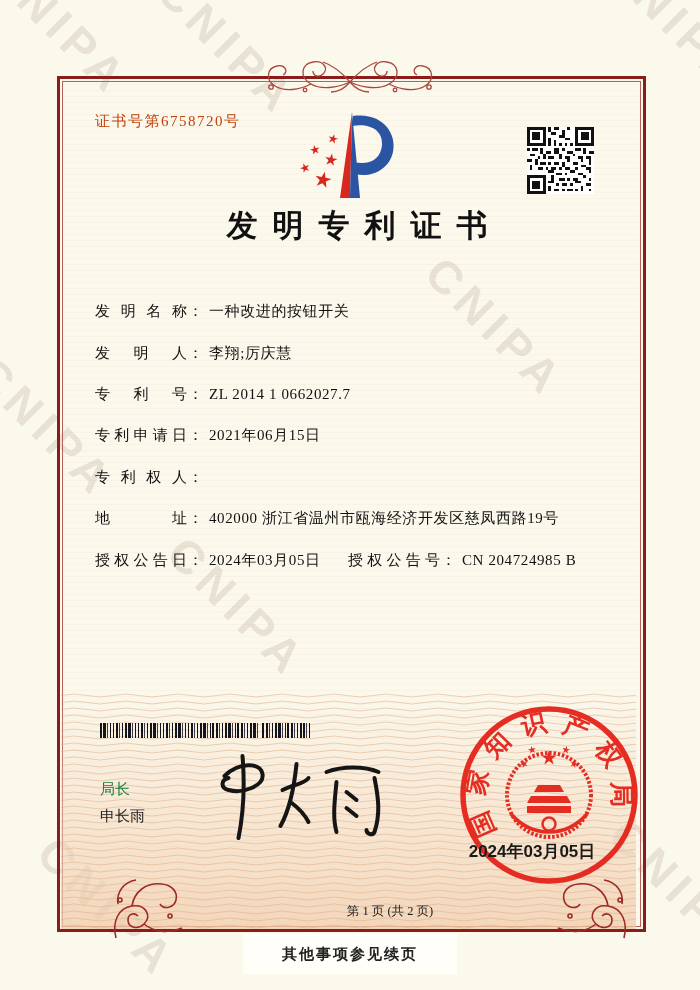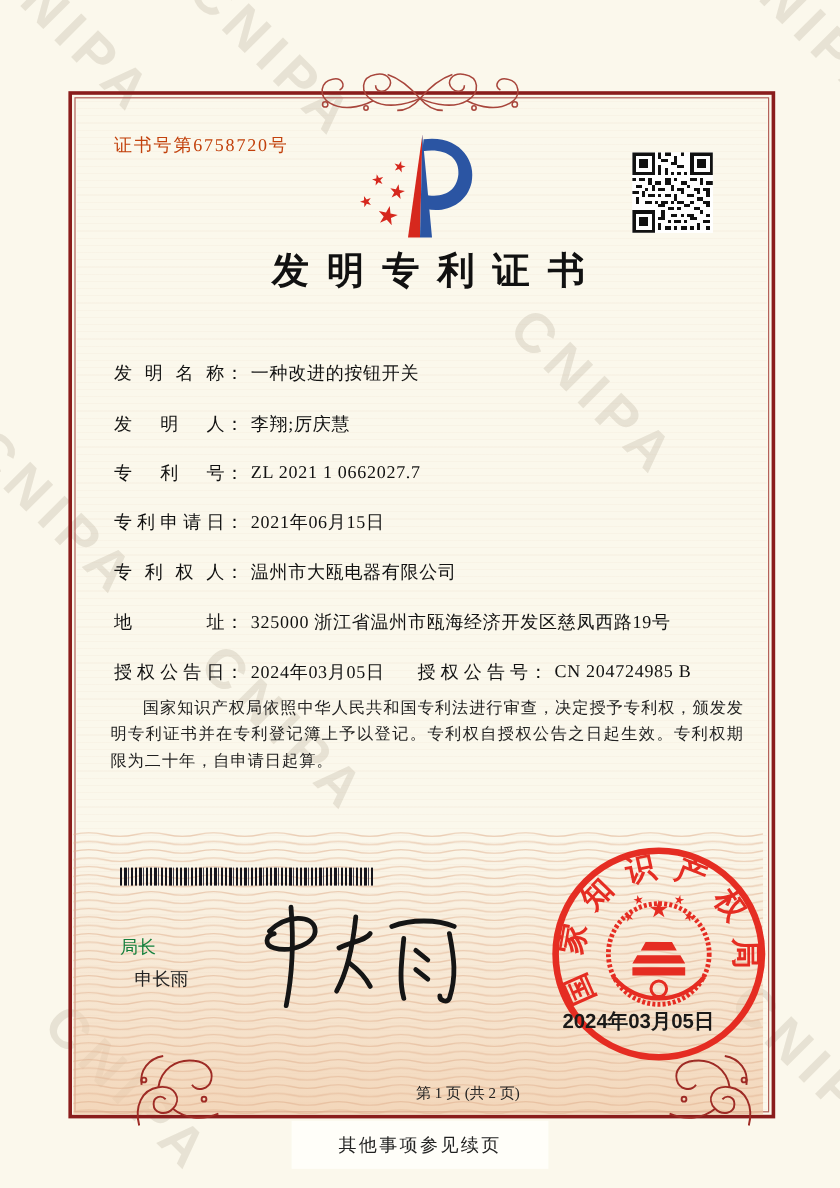--- a/index.html
+++ b/index.html
@@ -57,38 +57,38 @@
   .barcode{
     position:absolute;left:100px;top:723px;width:211px;height:15px;
     background:repeating-linear-gradient(90deg,
       #14141c 0 1.5px, transparent 1.5px 3px,
       #14141c 3px 5.5px, transparent 5.5px 6.5px,
       #3a3a4a 6.5px 7.5px, transparent 7.5px 9.5px,
       #14141c 9.5px 10.5px, transparent 10.5px 12.5px);
   }
   .sig-title{position:absolute;left:100px;top:780px;font-size:15px;
     font-family:"Liberation Sans","DejaVu Sans",sans-serif;color:#15803d;}
-  .sig-name{position:absolute;left:112px;top:807px;font-size:15px;
+  .sig-name{position:absolute;left:100px;top:807px;font-size:15px;
     font-family:"Liberation Sans","DejaVu Sans",sans-serif;color:#222;}
   .sig-hand{position:absolute;left:192px;top:750px;width:205px;height:92px;}
   
   .seal{position:absolute;left:454px;top:700px;width:190px;height:190px;opacity:0.97;}
   .seal text{font-family:"Liberation Serif","DejaVu Serif",serif;}
   .seal .seal-date-text{font-family:"Liberation Sans","DejaVu Sans",sans-serif;}
   
   .top-ornament{position:absolute;left:255px;top:54px;width:190px;height:46px;}
   .corner-orn{position:absolute;width:74px;height:66px;}
   .corner-orn.left{left:112px;top:876px;}
   .corner-orn.right{left:554px;top:876px;transform:scaleX(-1);}
   
   .pagenum{position:absolute;left:0;top:903px;width:100%;text-align:center;font-size:12.5px;color:#222;margin-left:40px;}
   .note-box{
     position:absolute;left:243px;top:934px;width:214px;height:40px;
     background:#FFFEF9;display:flex;align-items:center;justify-content:center;
-    font-size:15px;letter-spacing:2px;color:#222;
+    font-size:15px;letter-spacing:2px;color:#222;font-weight:bold;
   }
 </style>
 </head>
 <body>
 
 <div class="wm" style="left:-28px;top:-2px;">CNIPA</div>
 <div class="wm" style="left:140px;top:18px;">CNIPA</div>
 <div class="wm" style="left:588px;top:-6px;">CNIPA</div>
 <div class="wm" style="left:408px;top:300px;">CNIPA</div>
 <div class="wm" style="left:-42px;top:400px;">CNIPA</div>
@@ -212,50 +212,49 @@
       <span class="colon">：</span>
       <span class="fval">李翔;厉庆慧</span>
   </div>
   <div class="frow">
     <span class="flabel">
         <span>专</span>
         <span>利</span>
         <span>号</span>
       </span>
       <span class="colon">：</span>
-      <span class="fval">ZL 2021 1 0662027.7</span>
+      <span class="fval">ZL 2014 1 0662027.7</span>
   </div>
   <div class="frow">
     <span class="flabel">
         <span>专</span>
         <span>利</span>
         <span>申</span>
         <span>请</span>
         <span>日</span>
       </span>
       <span class="colon">：</span>
       <span class="fval">2021年06月15日</span>
   </div>
   <div class="frow">
     <span class="flabel">
         <span>专</span>
         <span>利</span>
         <span>权</span>
         <span>人</span>
       </span>
       <span class="colon">：</span>
-      <span class="fval">温州市大瓯电器有限公司</span>
   </div>
   <div class="frow">
     <span class="flabel">
         <span>地</span>
         <span>址</span>
       </span>
       <span class="colon">：</span>
-      <span class="fval">325000 浙江省温州市瓯海经济开发区慈凤西路19号</span>
+      <span class="fval">402000 浙江省温州市瓯海经济开发区慈凤西路19号</span>
   </div>
   <div class="frow">
     <div class="fgroup left">
       <span class="flabel">
           <span>授</span>
           <span>权</span>
           <span>公</span>
           <span>告</span>
           <span>日</span>
         </span>
@@ -270,21 +269,20 @@
           <span>告</span>
           <span>号</span>
         </span>
         <span class="colon">：</span>
         <span class="fval">CN 204724985 B</span>
     </div>
   </div>
 </div>
 
 <div class="body-text">
-  <p>国家知识产权局依照中华人民共和国专利法进行审查，决定授予专利权，颁发发明专利证书并在专利登记簿上予以登记。专利权自授权公告之日起生效。专利权期限为二十年，自申请日起算。</p>
 </div>
 
 <div class="barcode"></div>
 
 <div class="sig-title">局长</div>
 <div class="sig-name">申长雨</div>
 <svg class="sig-hand" viewBox="0 0 200 92">
   <g fill="none" stroke="#151515" stroke-width="4" stroke-linecap="round">
     <path d="M30 26 C44 12 66 12 68 24 C70 36 48 44 34 40 C26 38 26 30 34 28"></path>
     <path d="M48 6 C50 30 50 58 44 88"></path>

